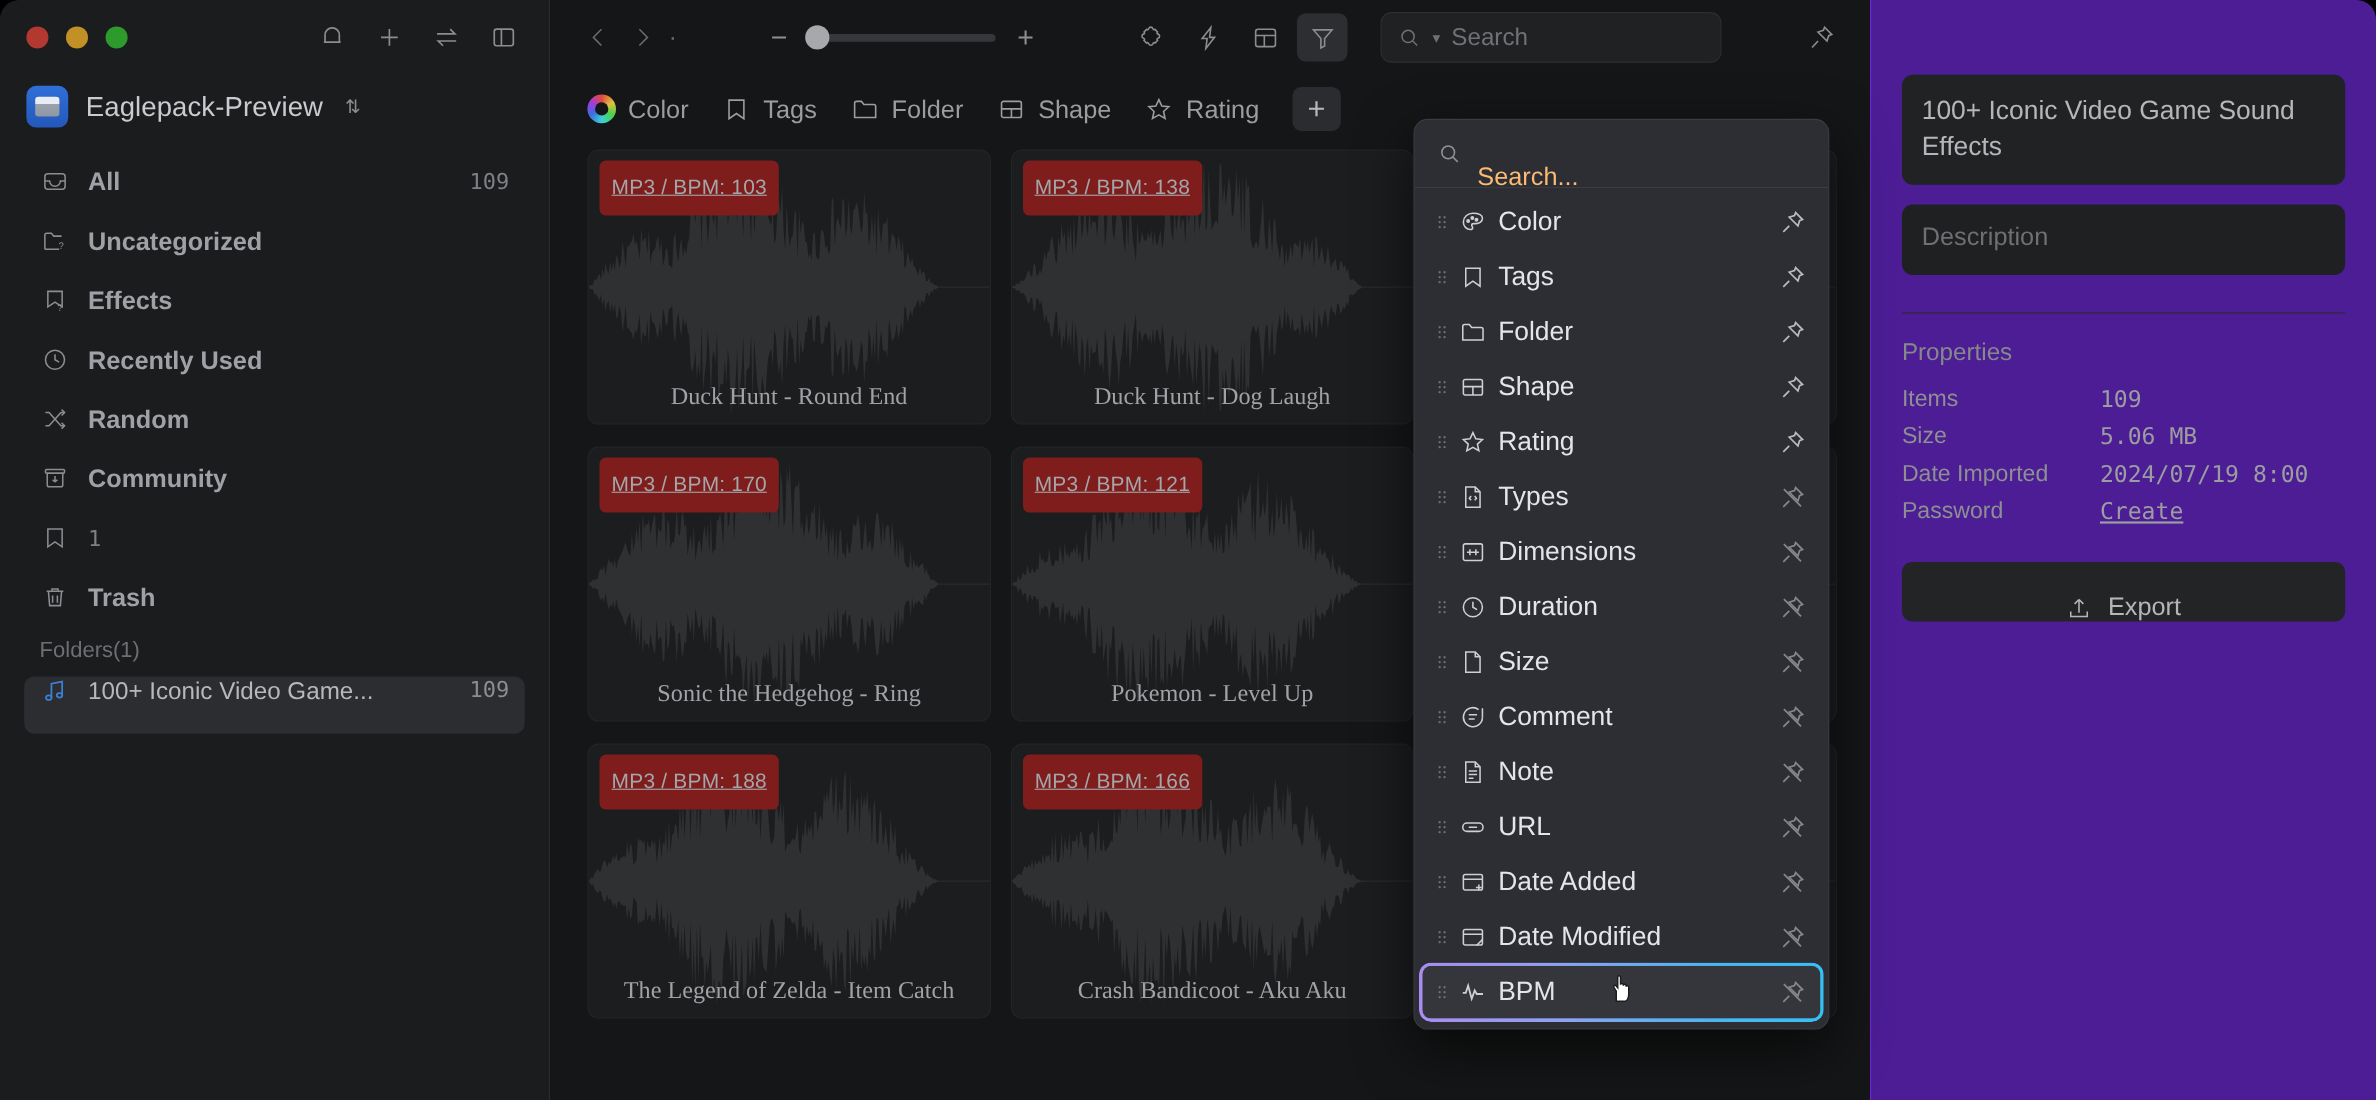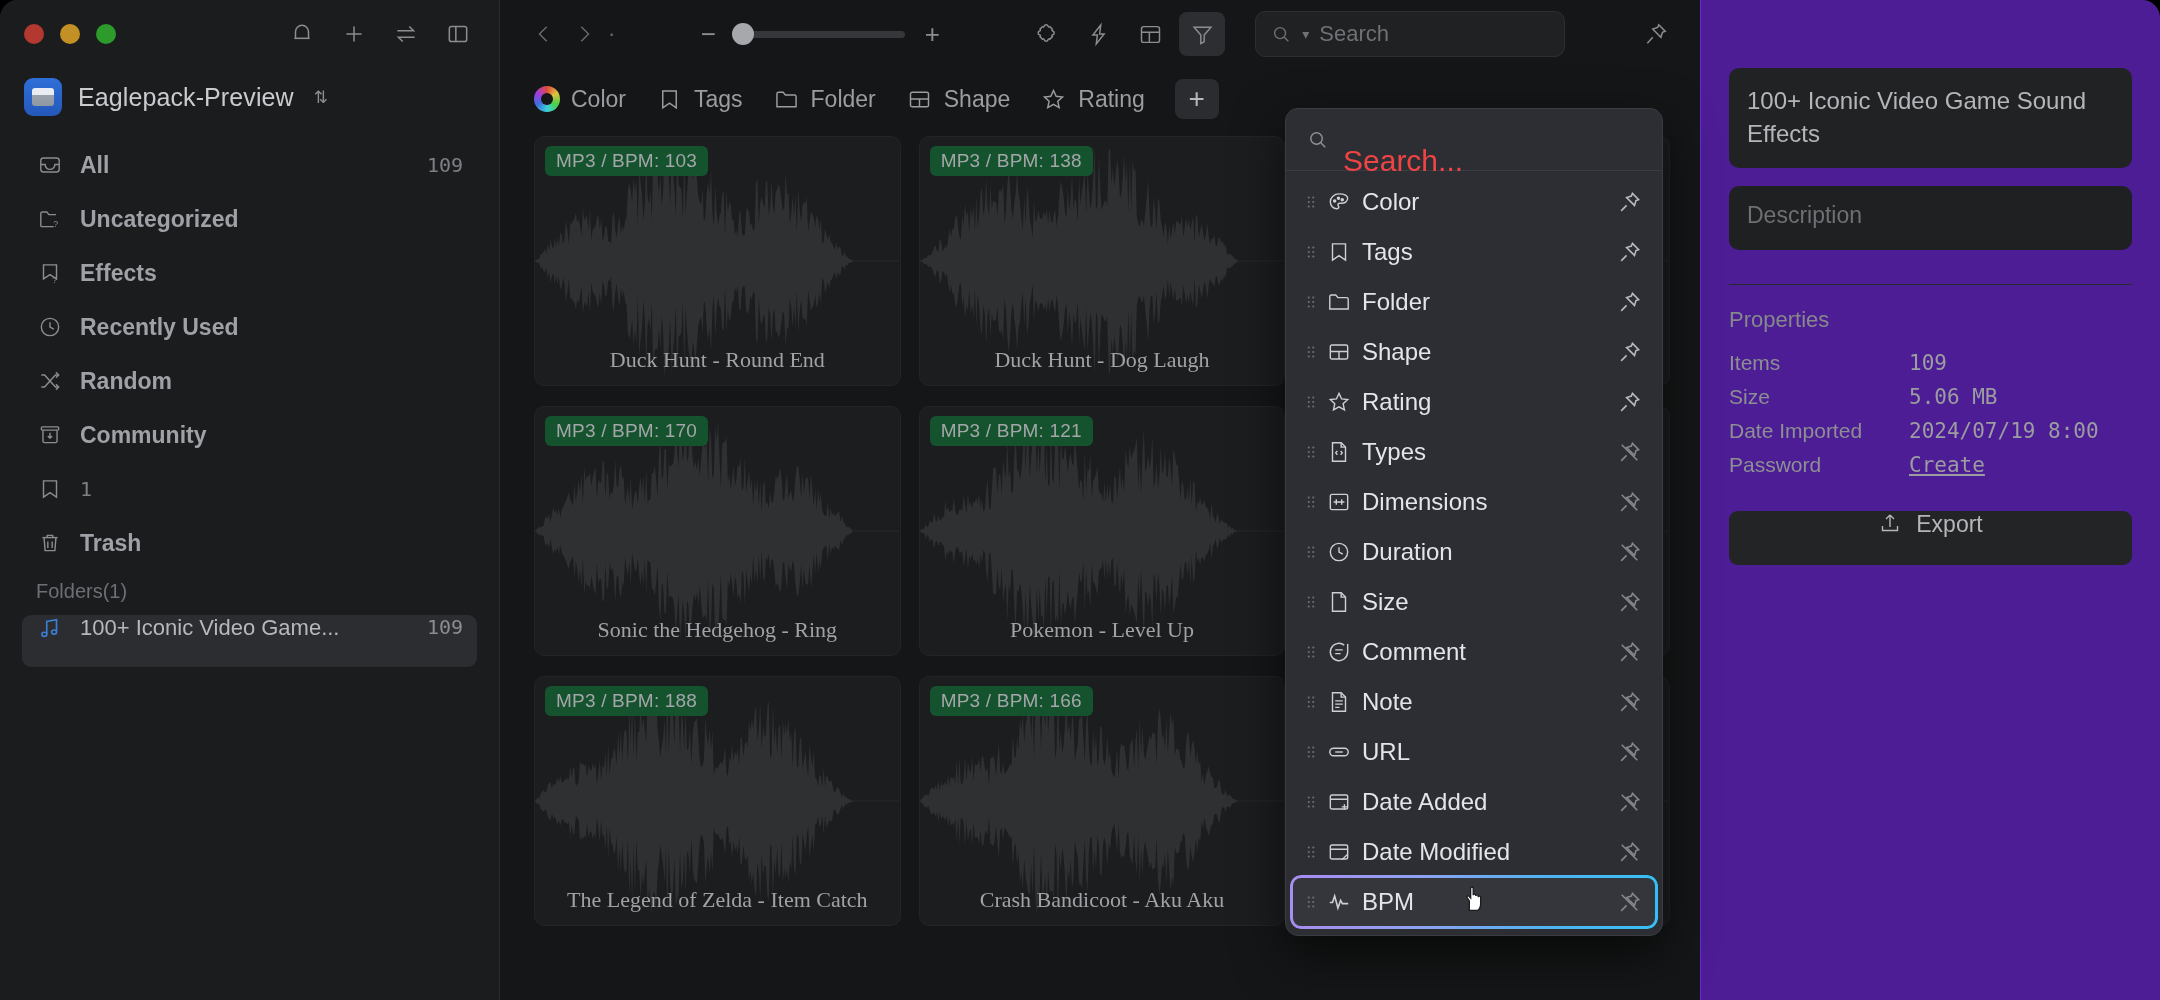--- a/index.html
+++ b/index.html
@@ -113,50 +113,50 @@
     position: relative; }
   .chip .ring::after { content:''; position:absolute; inset:7px; border-radius:50%; background:#151617; }
   .chip-add { width: 44px; height: 40px; border-radius: 8px; background: #2a2c30; color: #b6b8bc;
     display: flex; align-items: center; justify-content: center; font-size: 28px; font-weight: 300; }
 
   
   .grid { flex: 1; padding: 6px 30px 0 34px; display: grid; grid-template-columns: repeat(3, 1fr); gap: 20px 18px; align-content: start; overflow: hidden; }
   .card { position: relative; height: 250px; border-radius: 10px; background: #1c1d1f; border: 1px solid #232426; overflow: hidden; }
   .wave { position: absolute; inset: 0; }
   .wave svg { width: 100%; height: 100%; display: block; }
-  .badge { position: absolute; left: 10px; top: 9px; background: #14532d; color: #a4a6aa;
-    font-size: 19px; padding: 4px 11px; border-radius: 6px; letter-spacing: .2px; }
+  .badge { position: absolute; left: 10px; top: 9px; background: #7f1d1d; color: #a4a6aa;
+    font-size: 19px; padding: 14px 11px; border-radius: 6px; letter-spacing: .2px; text-decoration: underline; }
   .cap { position: absolute; left: 0; right: 0; bottom: 12px; text-align: center; color: #a0a2a6; font-size: 22px;
     padding: 0 12px; white-space: nowrap; overflow: hidden; text-overflow: ellipsis; font-family: Liberation Serif, serif; }
 
   
   .right { width: 460px; flex: 0 0 460px; background: #4c1d95; border-left: 1px solid #6d28d9; padding: 0 28px; }
   .r-pad { height: 68px; }
   .r-title { background: #212224; border-radius: 10px; padding: 16px 18px; color: #b4b6ba; font-size: 24px; line-height: 1.38; min-height: 100px; }
   .r-desc { margin-top: 18px; background: #1f2022; border-radius: 10px; padding: 16px 18px; color: #6e7074; font-size: 23px; min-height: 64px; }
   .r-div { height: 1px; background: #2a2b2d; margin: 34px 0 22px 0; }
   .r-sec { color: #86888c; font-size: 22px; margin-bottom: 18px; }
   .prop { display: flex; align-items: center; margin-bottom: 10px; }
   .prop .k { width: 180px; color: #8d8f93; font-size: 21px; }
   .prop .v { color: #9b9da1; font-size: 21px; font-family: "DejaVu Sans Mono", monospace; }
   .prop .v.link { text-decoration: underline; color: #9b9da1; }
   .exportbtn { margin-top: 34px; height: 54px; border-radius: 9px; background: #232426;
-    display: flex; align-items: flex-start; justify-content: center; gap: 14px; color: #b4b6ba; font-size: 23px; }
+    display: flex; align-items: flex-end; justify-content: center; gap: 14px; color: #b4b6ba; font-size: 23px; }
   .exportbtn svg { width: 24px; height: 24px; }
 
   
   .menu {
     position: absolute; left: 1285px; top: 108px; width: 378px;
     background: #2c2e33; border: 1px solid #3a3c41; border-radius: 13px;
     box-shadow: 0 18px 50px rgba(0,0,0,.62);
     overflow: hidden; z-index: 40;
   }
   .menu-search { display: flex; align-items: center; gap: 14px; height: 62px; padding: 0 20px; border-bottom: 1px solid #3a3c41; color: #8f9196; }
   .menu-search svg { width: 23px; height: 23px; }
-  .menu-search .ph { font-size: 30px; color: #ef4444; margin-top: 42px; }
+  .menu-search .ph { font-size: 23px; color: #fdba74; margin-top: 42px; }
   .menu-list { padding: 6px 6px 8px 6px; }
   .mi { display: flex; align-items: center; height: 50px; padding: 0 10px 0 8px; border-radius: 9px; position: relative; }
   .mi .grip { width: 22px; flex: 0 0 22px; display: flex; justify-content: center; color: #6f7176; }
   .mi .mico { width: 34px; flex: 0 0 34px; display: flex; align-items: center; justify-content: center; color: #cdcfd3; }
   .mi .mico svg { width: 26px; height: 26px; }
   .mi .mlbl { flex: 1; color: #e3e5e8; font-size: 24px; padding-left: 6px; }
   .mi .pin { width: 34px; flex: 0 0 34px; display: flex; align-items: center; justify-content: center; color: #b9bbbf; }
   .mi .pin svg { width: 25px; height: 25px; }
   .mi .pin.off { color: #85878c; }
   .mi.hl { background: #34363b; }

